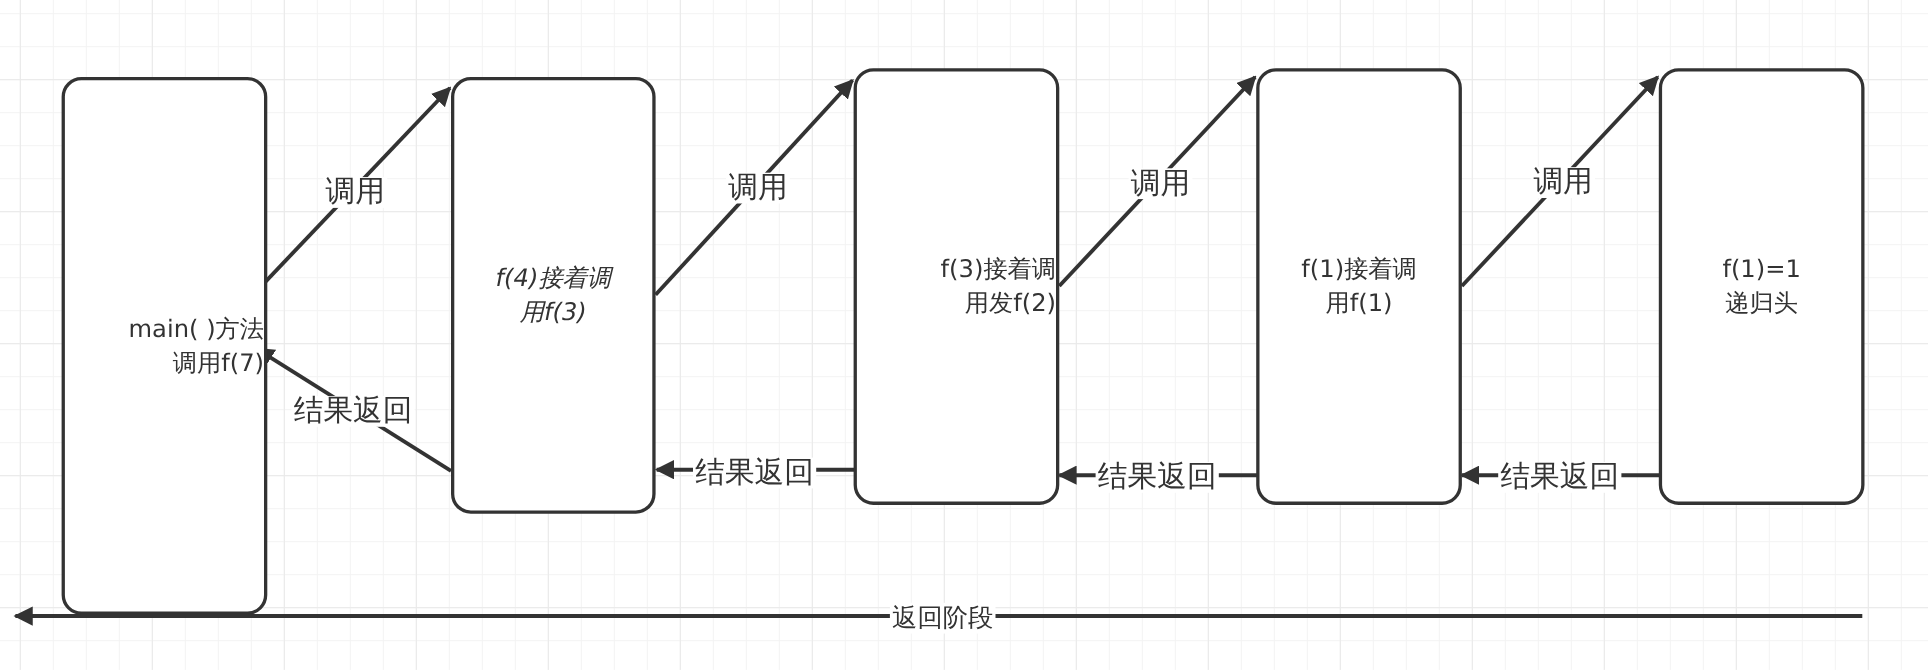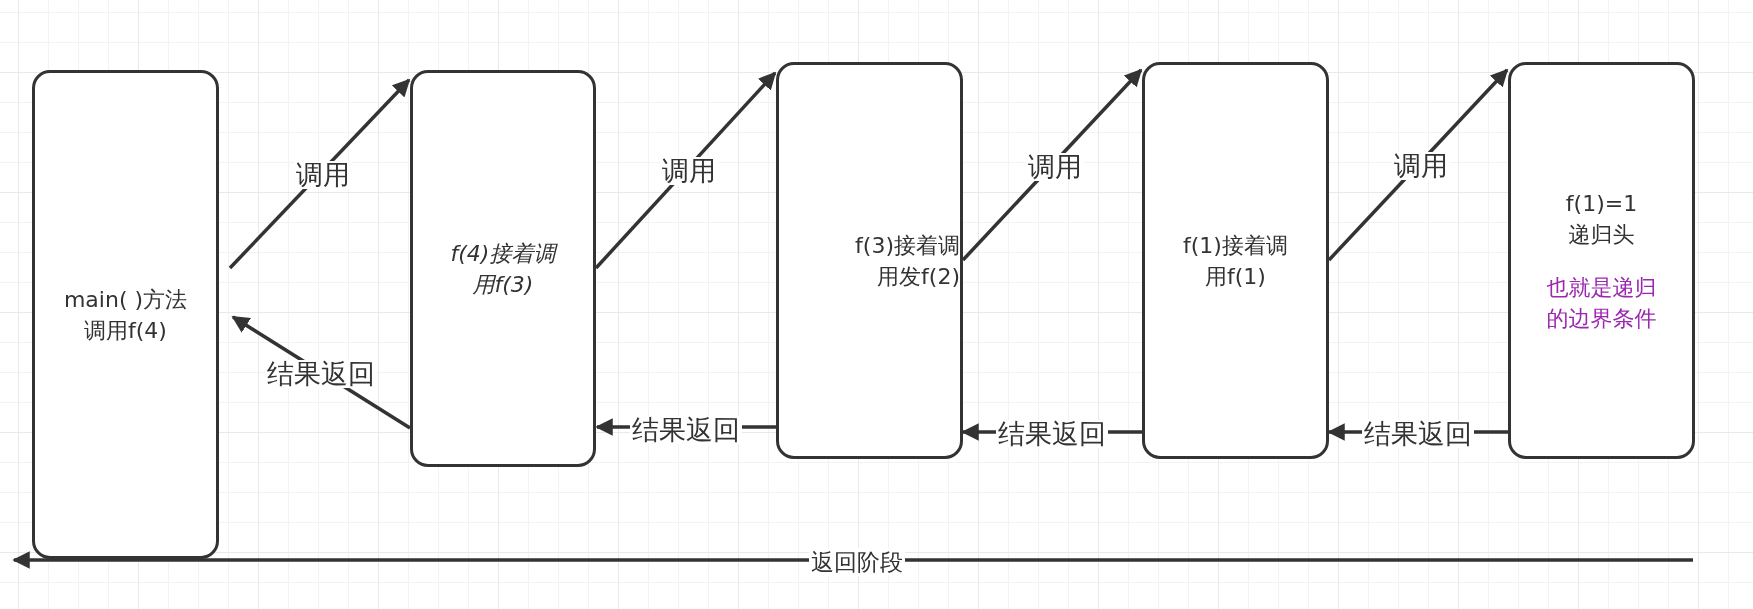--- a/index.html
+++ b/index.html
@@ -45,43 +45,39 @@
   <line x1="1329" y1="260" x2="1507" y2="70" stroke="#333" stroke-width="3.5" marker-end="url(#ah)"></line>
 
   <line x1="410" y1="428" x2="233" y2="317" stroke="#333" stroke-width="3.5" marker-end="url(#ah)"></line>
   <line x1="777" y1="427" x2="597" y2="427" stroke="#333" stroke-width="3.5" marker-end="url(#ah)"></line>
   <line x1="1143" y1="432" x2="963" y2="432" stroke="#333" stroke-width="3.5" marker-end="url(#ah)"></line>
   <line x1="1509" y1="432" x2="1329" y2="432" stroke="#333" stroke-width="3.5" marker-end="url(#ah)"></line>
 
   <line x1="1693" y1="560" x2="14" y2="560" stroke="#333" stroke-width="3.5" marker-end="url(#ah)"></line>
 </svg>
 
-<div class="box" style="left:32px;top:70px;width:187px;height:489px;">
+<div class="box" style="left:56px;top:70px;width:187px;height:489px;align-items:flex-end;">
   <span class="line">main( )方法</span>
-  <span class="line">调用f(4)</span>
+  <span class="line">调用f(7)</span>
 </div>
 <div class="box" style="left:410px;top:70px;width:186px;height:397px;font-style:italic;">
   <span class="line">f(4)接着调</span>
   <span class="line">用f(3)</span>
 </div>
 <div class="box" style="left:776px;top:62px;width:187px;height:397px;align-items:flex-end;">
   <span class="line">f(3)接着调</span>
   <span class="line">用发f(2)</span>
 </div>
 <div class="box" style="left:1142px;top:62px;width:187px;height:397px;">
   <span class="line">f(1)接着调</span>
   <span class="line">用f(1)</span>
 </div>
 <div class="box" style="left:1508px;top:62px;width:187px;height:397px;">
   <span class="line">f(1)=1</span>
   <span class="line">递归头</span>
-  <div class="note">
-    <div class="line">也就是递归</div>
-    <div class="line">的边界条件</div>
-  </div>
 </div>
 
 <span class="label" style="left:323px;top:175px;">调用</span>
 <span class="label" style="left:689px;top:171px;">调用</span>
 <span class="label" style="left:1055px;top:167px;">调用</span>
 <span class="label" style="left:1421px;top:166px;">调用</span>
 
 <span class="label" style="left:321px;top:374px;">结果返回</span>
 <span class="label" style="left:686px;top:430px;">结果返回</span>
 <span class="label" style="left:1052px;top:434px;">结果返回</span>

